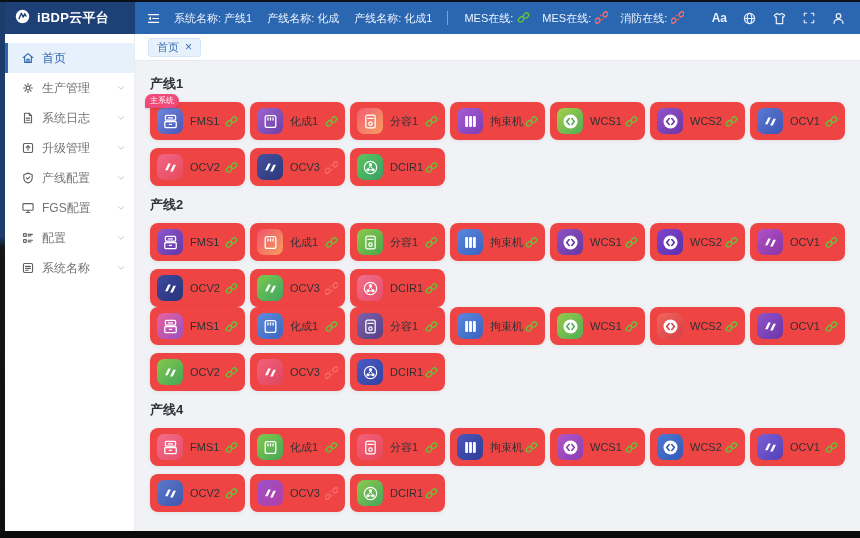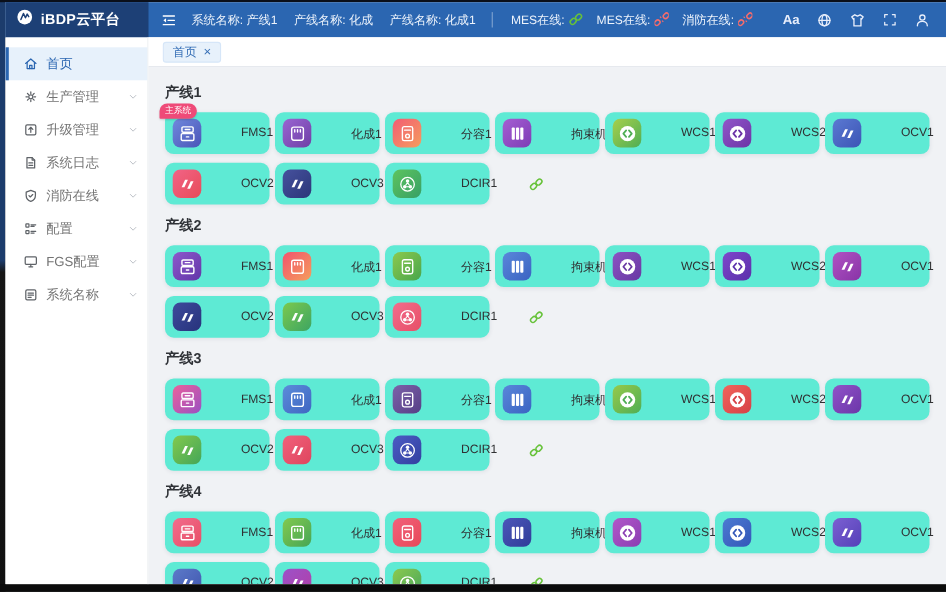--- a/index.html
+++ b/index.html
@@ -39,21 +39,21 @@
   .side-item .chev{margin-left:auto;display:flex;align-items:center;color:#b4b8bf;}
 
   .main{flex:1;display:flex;flex-direction:column;min-width:0;background:var(--content-bg);}
   .tabbar{height:27px;flex:0 0 27px;background:#fff;border-bottom:1px solid #e6e9ee;display:flex;align-items:center;padding-left:13px;}
   .tab{background:var(--active-bg);border:1px solid #d6e6f8;color:#336db5;font-size:11px;height:19px;padding:0 8px;border-radius:3px;display:flex;align-items:center;gap:6px;cursor:pointer;}
   .tab-close{font-size:12px;line-height:1;cursor:pointer;}
 
   .content{flex:1;padding:4px 9px 0 15px;overflow:hidden;}
   .section-title{font-size:13px;font-weight:bold;color:#2f3237;margin:10px 0 9px;}
   .cards{display:flex;flex-wrap:wrap;gap:8px 5px;}
-  .card{width:95px;height:38px;background:#5eead4;border-radius:8px;box-shadow:0 1px 4px rgba(30,40,60,.08);display:flex;align-items:center;padding:0 7px;position:relative;cursor:pointer;gap:29px;}
+  .card{width:95px;height:38px;background:#ef4444;border-radius:8px;box-shadow:0 1px 4px rgba(30,40,60,.08);display:flex;align-items:center;padding:0 7px;position:relative;cursor:pointer;}
   .card-icon{width:26px;height:26px;border-radius:7px;flex-shrink:0;display:flex;align-items:center;justify-content:center;}
   .card-label{font-size:11px;color:#303133;margin-left:7px;font-weight:500;white-space:nowrap;}
   .card-link{margin-left:auto;display:flex;align-items:center;}
   .badge{position:absolute;top:-8px;left:-5px;background:var(--badge);color:#fff;font-size:8px;line-height:1;padding:3px 5px 3px;border-radius:7px 7px 7px 1px;white-space:nowrap;box-shadow:0 1px 2px rgba(0,0,0,.15);}
 </style>
 </head>
 <body>
 
 <div class="edge-left"></div>
 <div class="edge-top"></div>
@@ -186,101 +186,101 @@
               <g fill="none" stroke="currentColor" stroke-width="1.3" stroke-linecap="round" stroke-linejoin="round">
                 <path d="M4 6 L8 10 L12 6"></path>
               </g>
             </svg>
           </span>
         </div>
         <div class="side-item">
           <span class="s-icon">
             <svg width="14" height="14" viewBox="0 0 16 16" xmlns="http://www.w3.org/2000/svg">
               <g fill="none" stroke="currentColor" stroke-width="1.3" stroke-linecap="round" stroke-linejoin="round">
-                <rect x="2.8" y="2.8" width="10.4" height="10.4" rx="1.4"></rect>
-                <path d="M8 10.6 V5.6 M5.9 7.6 L8 5.4 L10.1 7.6"></path>
-              </g>
-            </svg>
-          </span>
-          <span>升级管理</span>
+                <path d="M4 2.6 H9.4 L12 5.2 V13.4 H4 Z"></path>
+                <path d="M9.4 2.6 V5.2 H12"></path>
+                <path d="M6 8.2 H10 M6 10.6 H10"></path>
+              </g>
+            </svg>
+          </span>
+          <span>系统日志</span>
           <span class="chev">
             <svg width="10" height="10" viewBox="0 0 16 16" xmlns="http://www.w3.org/2000/svg">
               <g fill="none" stroke="currentColor" stroke-width="1.3" stroke-linecap="round" stroke-linejoin="round">
                 <path d="M4 6 L8 10 L12 6"></path>
               </g>
             </svg>
           </span>
         </div>
         <div class="side-item">
           <span class="s-icon">
             <svg width="14" height="14" viewBox="0 0 16 16" xmlns="http://www.w3.org/2000/svg">
               <g fill="none" stroke="currentColor" stroke-width="1.3" stroke-linecap="round" stroke-linejoin="round">
-                <path d="M4 2.6 H9.4 L12 5.2 V13.4 H4 Z"></path>
-                <path d="M9.4 2.6 V5.2 H12"></path>
-                <path d="M6 8.2 H10 M6 10.6 H10"></path>
-              </g>
-            </svg>
-          </span>
-          <span>系统日志</span>
+                <rect x="2.8" y="2.8" width="10.4" height="10.4" rx="1.4"></rect>
+                <path d="M8 10.6 V5.6 M5.9 7.6 L8 5.4 L10.1 7.6"></path>
+              </g>
+            </svg>
+          </span>
+          <span>升级管理</span>
           <span class="chev">
             <svg width="10" height="10" viewBox="0 0 16 16" xmlns="http://www.w3.org/2000/svg">
               <g fill="none" stroke="currentColor" stroke-width="1.3" stroke-linecap="round" stroke-linejoin="round">
                 <path d="M4 6 L8 10 L12 6"></path>
               </g>
             </svg>
           </span>
         </div>
         <div class="side-item">
           <span class="s-icon">
             <svg width="14" height="14" viewBox="0 0 16 16" xmlns="http://www.w3.org/2000/svg">
               <g fill="none" stroke="currentColor" stroke-width="1.3" stroke-linecap="round" stroke-linejoin="round">
                 <path d="M8 2.4 L12.8 4.2 V7.6 C12.8 10.6 10.9 12.7 8 13.7 C5.1 12.7 3.2 10.6 3.2 7.6 V4.2 Z"></path>
                 <path d="M6.1 7.8 L7.5 9.2 L10 6.7"></path>
               </g>
             </svg>
           </span>
-          <span>消防在线</span>
+          <span>产线配置</span>
           <span class="chev">
             <svg width="10" height="10" viewBox="0 0 16 16" xmlns="http://www.w3.org/2000/svg">
               <g fill="none" stroke="currentColor" stroke-width="1.3" stroke-linecap="round" stroke-linejoin="round">
                 <path d="M4 6 L8 10 L12 6"></path>
               </g>
             </svg>
           </span>
         </div>
         <div class="side-item">
           <span class="s-icon">
             <svg width="14" height="14" viewBox="0 0 16 16" xmlns="http://www.w3.org/2000/svg">
               <g fill="none" stroke="currentColor" stroke-width="1.3" stroke-linecap="round" stroke-linejoin="round">
+                <rect x="2.2" y="3" width="11.6" height="7.6" rx="1"></rect>
+                <path d="M6 13.2 H10 M8 10.6 V13.2"></path>
+              </g>
+            </svg>
+          </span>
+          <span>FGS配置</span>
+          <span class="chev">
+            <svg width="10" height="10" viewBox="0 0 16 16" xmlns="http://www.w3.org/2000/svg">
+              <g fill="none" stroke="currentColor" stroke-width="1.3" stroke-linecap="round" stroke-linejoin="round">
+                <path d="M4 6 L8 10 L12 6"></path>
+              </g>
+            </svg>
+          </span>
+        </div>
+        <div class="side-item">
+          <span class="s-icon">
+            <svg width="14" height="14" viewBox="0 0 16 16" xmlns="http://www.w3.org/2000/svg">
+              <g fill="none" stroke="currentColor" stroke-width="1.3" stroke-linecap="round" stroke-linejoin="round">
                 <rect x="2.9" y="3" width="3.2" height="3.2" rx="0.6"></rect>
                 <path d="M8.2 3.8 H13.1 M8.2 5.6 H11.4"></path>
                 <rect x="2.9" y="9.8" width="3.2" height="3.2" rx="0.6"></rect>
                 <path d="M8.2 10.6 H13.1 M8.2 12.4 H11.4"></path>
               </g>
             </svg>
           </span>
           <span>配置</span>
-          <span class="chev">
-            <svg width="10" height="10" viewBox="0 0 16 16" xmlns="http://www.w3.org/2000/svg">
-              <g fill="none" stroke="currentColor" stroke-width="1.3" stroke-linecap="round" stroke-linejoin="round">
-                <path d="M4 6 L8 10 L12 6"></path>
-              </g>
-            </svg>
-          </span>
-        </div>
-        <div class="side-item">
-          <span class="s-icon">
-            <svg width="14" height="14" viewBox="0 0 16 16" xmlns="http://www.w3.org/2000/svg">
-              <g fill="none" stroke="currentColor" stroke-width="1.3" stroke-linecap="round" stroke-linejoin="round">
-                <rect x="2.2" y="3" width="11.6" height="7.6" rx="1"></rect>
-                <path d="M6 13.2 H10 M8 10.6 V13.2"></path>
-              </g>
-            </svg>
-          </span>
-          <span>FGS配置</span>
           <span class="chev">
             <svg width="10" height="10" viewBox="0 0 16 16" xmlns="http://www.w3.org/2000/svg">
               <g fill="none" stroke="currentColor" stroke-width="1.3" stroke-linecap="round" stroke-linejoin="round">
                 <path d="M4 6 L8 10 L12 6"></path>
               </g>
             </svg>
           </span>
         </div>
         <div class="side-item">
           <span class="s-icon">
@@ -718,21 +718,20 @@
                     <g fill="none" stroke="#67c23a" stroke-width="1.5">
                       <rect x="1.2" y="6.8" width="6.4" height="4.6" rx="2.3" transform="rotate(-45 4.4 9.1)"></rect>
                       <rect x="6.4" y="2.6" width="6.4" height="4.6" rx="2.3" transform="rotate(-45 9.6 4.9)"></rect>
                     </g>
                   </svg>
                 </span>
               </div>
             </div>
           </section>
           <section class="section">
-            <div class="section-title">产线3</div>
             <div class="cards">
               <div class="card">
                 <span class="card-icon" style="background: linear-gradient(135deg, rgb(234, 97, 156), rgb(154, 80, 194));">
                   <svg width="17" height="17" viewBox="0 0 16 16" xmlns="http://www.w3.org/2000/svg">
                     <g fill="none" stroke="#fff" stroke-width="1.2" stroke-linecap="round">
                       <rect x="3.2" y="2.2" width="9.6" height="4.6" rx="1"></rect>
                       <rect x="2.6" y="8" width="10.8" height="5.8" rx="1"></rect>
                       <path d="M6 4.5 h4"></path>
                       <path d="M7 10.8 h2"></path>
                     </g>

